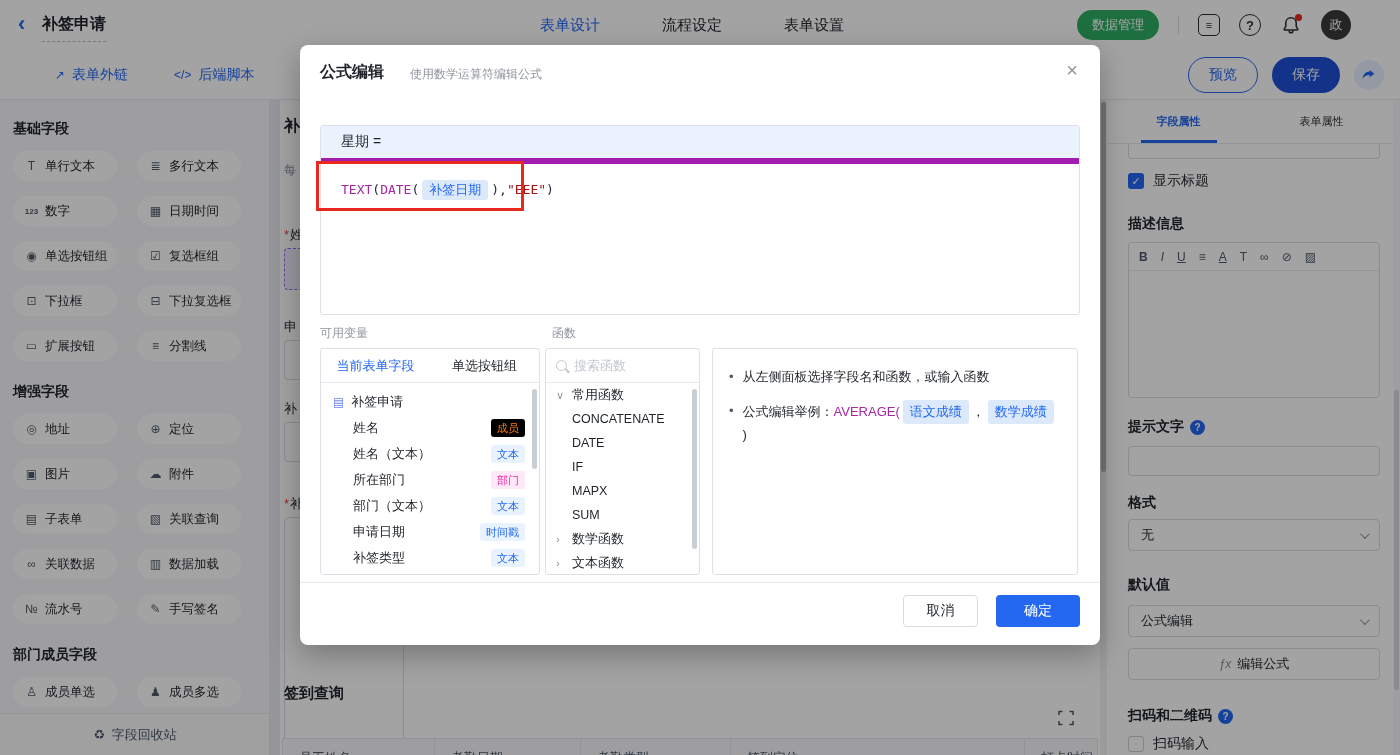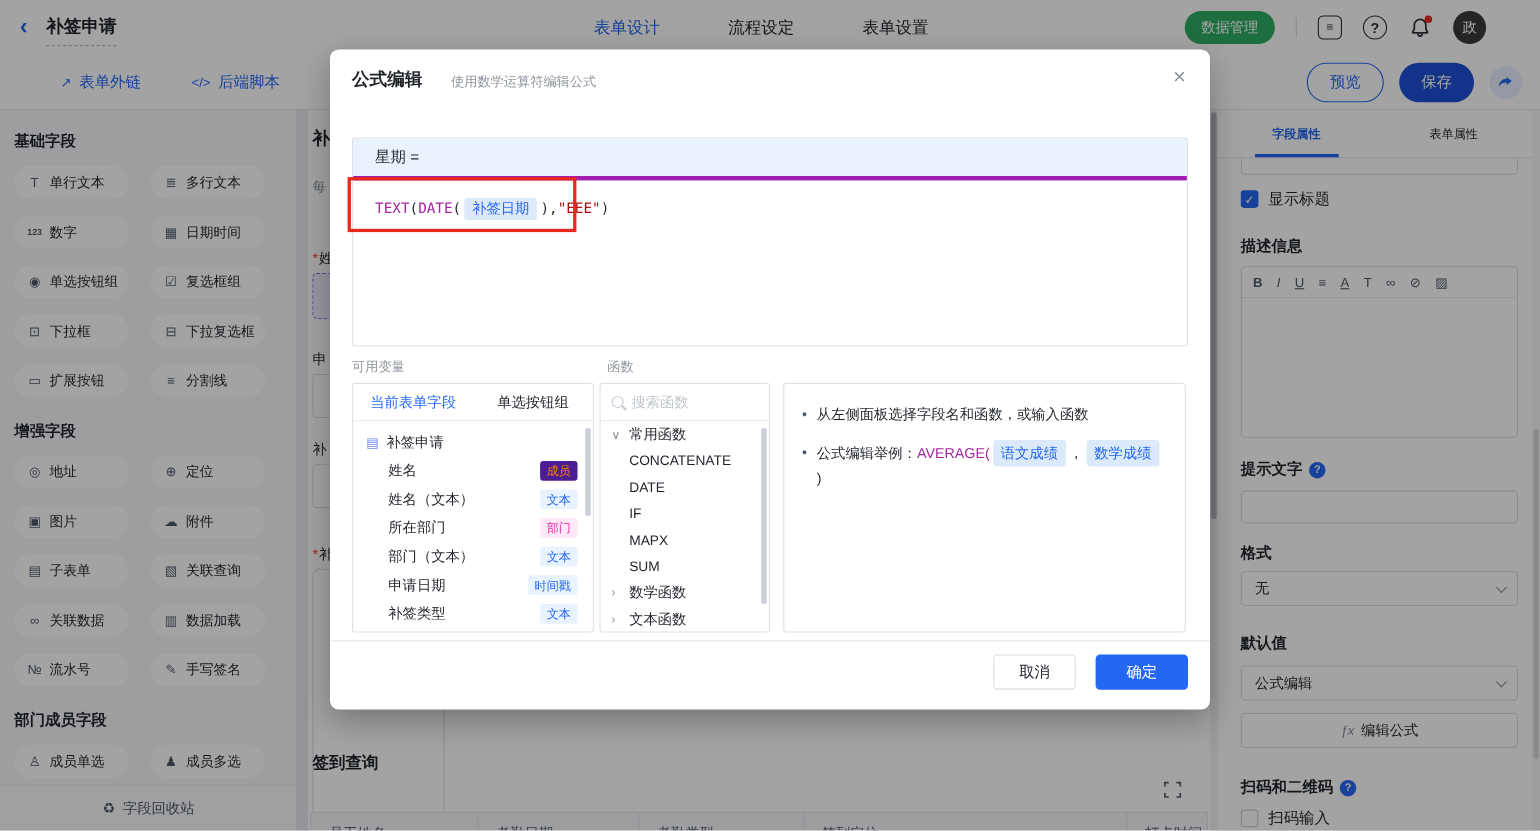--- a/index.html
+++ b/index.html
@@ -83,39 +83,39 @@
   .rp-btn { position:absolute; left:0; width:252px; height:32px; border:1px solid #d9dde3; border-radius:4px; background:#fff; display:flex; align-items:center; justify-content:center; gap:6px; font-size:13px; color:#1f2329; cursor:pointer; }
   .fx { color:#86909c; font-style:italic; font-size:12px; }
 
   
   .overlay { position:absolute; inset:0; background:rgba(0,0,0,0.36); z-index:50; }
   .modal { position:absolute; left:300px; top:45px; width:800px; height:600px; background:#fff; border-radius:8px; box-shadow:0 10px 30px rgba(0,0,0,.28); z-index:60; }
   .m-title { position:absolute; left:20px; top:17px; font-size:16px; font-weight:bold; color:#1f2329; }
   .m-sub { position:absolute; left:110px; top:21px; font-size:12px; color:#8f959e; }
   .m-close { position:absolute; right:22px; top:14px; font-size:20px; color:#8f959e; cursor:pointer; }
   .editor { position:absolute; left:20px; top:80px; width:760px; height:190px; border:1px solid #dde0e6; border-radius:3px; overflow:hidden; }
-  .editor-head { height:38px; background:#eaf3fd; border-bottom:4px solid #a21caf; display:flex; align-items:center; padding-left:20px; font-size:14px; color:#1f2329; }
+  .editor-head { height:38px; background:#eaf3fd; border-bottom:6px solid #a21caf; display:flex; align-items:center; padding-left:20px; font-size:14px; color:#1f2329; }
   .editor-body { padding:16px 20px; font-family:"DejaVu Sans Mono","Liberation Mono",monospace; font-size:13px; }
   .tok-fn { color:#a626a4;margin-top:32px; }
   .tok-p { color:#1f2937; }
   .tok-str { color:#a31515; }
   .chip { display:inline-block; background:#dce9fb; color:#2468f2; border-radius:3px; padding:1px 7px; margin:0 3px; font-family:"Liberation Sans","DejaVu Sans",sans-serif; font-size:13px; cursor:pointer; }
   .red-annot { position:absolute; left:16px; top:116px; width:208px; height:50px; border:3px solid #e8291f; z-index:70; pointer-events:none; }
   .m-label { position:absolute; top:280px; font-size:12px; color:#8f959e; }
   .varpanel { position:absolute; left:20px; top:303px; width:220px; height:227px; border:1px solid #dde0e6; border-radius:3px; overflow:hidden; }
   .vp-tabs { height:34px; border-bottom:1px solid #e8eaef; display:flex; }
   .vp-tab { flex:1; display:flex; align-items:center; justify-content:center; font-size:13px; color:#1f2329; cursor:pointer; }
   .vp-tab.active { color:#2468f2; }
   .vp-tree { padding-top:6px; position:relative; }
   .vp-root { height:26px; display:flex; align-items:center; gap:7px; padding-left:12px; font-size:13px; cursor:pointer; }
   .vp-root .doc { color:#7086f0; font-size:12px; }
   .vp-row { height:26px; display:flex; align-items:center; padding:0 14px 0 32px; font-size:13px; cursor:pointer; }
   .vp-row .nm { flex:1; white-space:nowrap; overflow:hidden; }
   .badge { font-size:11px; border-radius:3px; padding:1.5px 6px; flex:none; }
-  .b-member { color:#ff7d00; background:#4c1d95; }
+  .b-member { color:#ff7d00; background:#000000; }
   .b-text { color:#2468f2; background:#e8f3ff; }
   .b-dept { color:#eb2aa8; background:#ffe8f8; }
   .b-time { color:#2468f2; background:#e8f3ff; }
   .vp-sb { position:absolute; right:2px; top:40px; width:5px; height:80px; background:#c9cdd4; border-radius:3px; }
   .fnpanel { position:absolute; left:245px; top:303px; width:155px; height:227px; border:1px solid #dde0e6; border-radius:3px; overflow:hidden; }
   .fn-search { height:34px; border-bottom:1px solid #e8eaef; display:flex; align-items:center; gap:7px; padding:0 10px; }
   .fn-search input { border:none; outline:none; width:100px; font-size:13px; color:#1f2329; font-family:inherit; }
   .fn-search input::placeholder { color:#c2c7cf; }
   .mag { width:11px; height:11px; border:1.5px solid #c2c7cf; border-radius:50%; position:relative; flex:none; }
   .mag::after { content:""; position:absolute; width:5px; height:1.5px; background:#c2c7cf; right:-4px; bottom:-1px; transform:rotate(45deg); }

